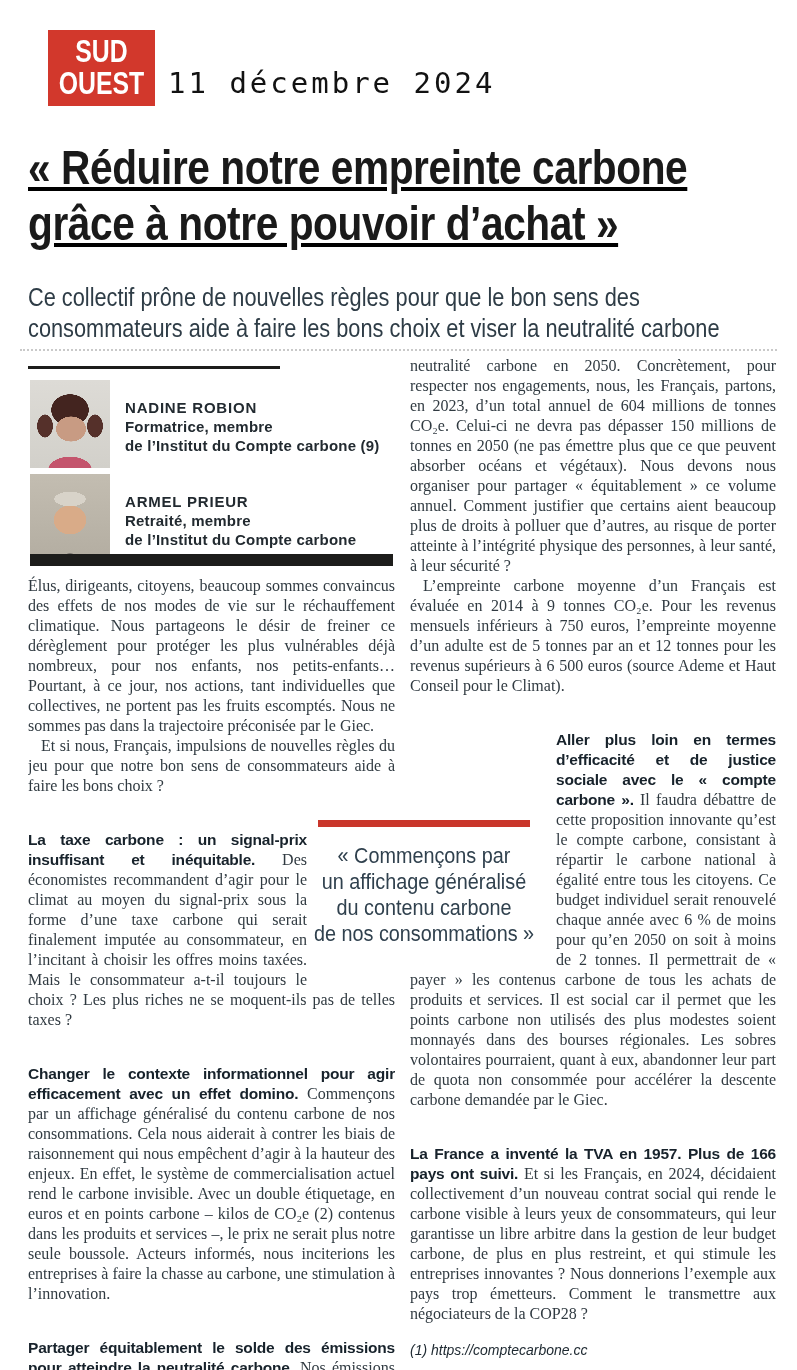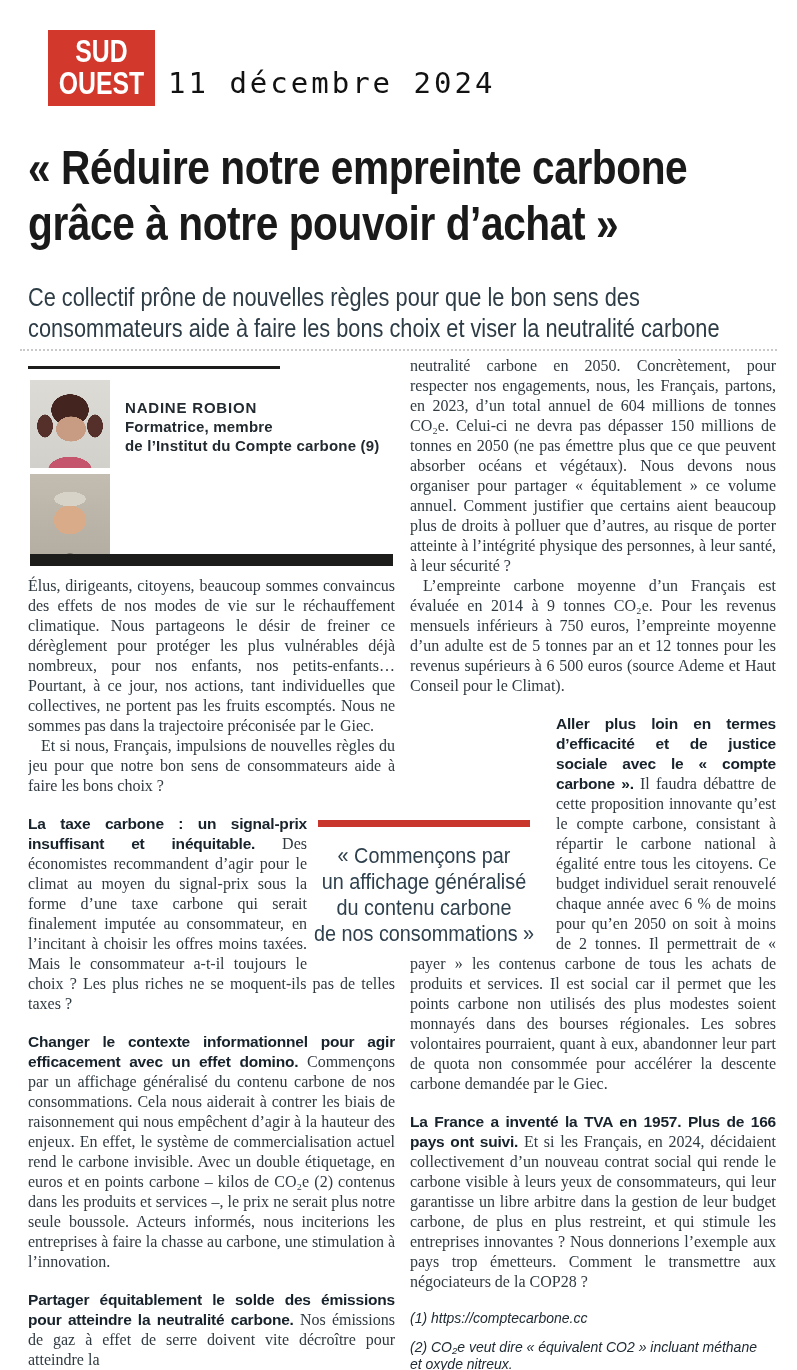--- a/index.html
+++ b/index.html
@@ -18,21 +18,21 @@
     text-align:center; transform:scaleX(0.80); letter-spacing:0px; white-space:nowrap;
   }
   .logo-inner span { display:block; }
   .date {
     position:absolute; left:168px; top:66px;
     font-family:"DejaVu Sans Mono", monospace; font-size:29px; letter-spacing:3px;
     color:#121212; white-space:nowrap;
   }
 
   
-  .headline { position:absolute; left:28px; top:140px; width:760px; margin:0; }
+  .headline { position:absolute; left:28px; top:140px; width:760px; margin:0;text-decoration:underline; }
   .headline-inner {
     width:118%; transform:scaleX(0.847); transform-origin:0 0;
     font-size:48px; line-height:56px; font-weight:900; letter-spacing:-0.5px;
     color:#1a1a1a;
   }
   .standfirst { position:absolute; left:28px; top:282px; width:752px; }
   .standfirst-inner {
     width:115%; transform:scaleX(0.87); transform-origin:0 0;
     font-size:25px; line-height:31px; font-weight:400; color:#2e3c46;
   }
@@ -74,21 +74,21 @@
   
   .col {
     position:absolute; font-family:"Liberation Serif", serif;
     font-size:16px; line-height:20px; color:#303a41;
     text-align:justify; hyphens:auto; -webkit-hyphens:auto;
   }
   .col-left  { left:28px;  top:576px; width:367px; height:794px; overflow:hidden; }
   .col-right { left:410px; top:356px; width:366px; height:1014px; overflow:hidden; }
   .para { margin:0; }
   .indent { text-indent:13px; }
-  .lead-para { margin-top:18px; }
+  .lead-para { margin-top:34px; }
   .lead {
     font-family:"Liberation Sans", sans-serif; font-weight:700;
     font-size:15.5px; color:#17222b; letter-spacing:-0.2px;
   }
   .spacer-r { float:right; width:88px;  height:150px; }
   .spacer-l { float:left;  width:146px; height:180px; margin-top:60px; }
 
   
   .pullquote { position:absolute; left:300px; top:820px; width:248px; text-align:center; }
   .pq-bar { width:212px; height:7px; background:#c9362b; margin:0 auto 16px auto; }
@@ -129,20 +129,25 @@
     <div class="author-row">
       <div class="photo photo-nadine"></div>
       <div class="author-text">
         <span class="author-name">NADINE ROBION</span>
         <span class="author-role">Formatrice, membre</span>
         <span class="author-role">de l’Institut du Compte carbone (9)</span>
       </div>
     </div>
     <div class="author-row">
       <div class="photo photo-armel"></div>
+      <div class="author-text">
+        <span class="author-name">ARMEL PRIEUR</span>
+        <span class="author-role">Retraité, membre</span>
+        <span class="author-role">de l’Institut du Compte carbone</span>
+      </div>
     </div>
   </div>
   <div class="author-bar-bottom"></div>
 
   <div class="col col-left">
     <p class="para"><span>Élus, dirigeants, citoyens, beaucoup sommes convaincus des effets de nos modes de vie sur le réchauffement climatique. Nous partageons le désir de freiner ce dérèglement pour protéger les plus vulnérables déjà nombreux, pour nos enfants, nos petits-enfants… Pourtant, à ce jour, nos actions, tant individuelles que collectives, ne portent pas les fruits escomptés. Nous ne sommes pas dans la trajectoire préconisée par le Giec.</span></p>
     <p class="para indent"><span>Et si nous, Français, impulsions de nouvelles règles du jeu pour que notre bon sens de consommateurs aide à faire les bons choix ?</span></p>
     <p class="para lead-para"><span class="spacer-r"></span><span class="lead">La taxe carbone : un signal-prix insuffisant et inéquitable.</span> <span>Des économistes recommandent d’agir pour le climat au moyen du signal-prix sous la forme d’une taxe carbone qui serait finalement imputée au consommateur, en l’incitant à choisir les offres moins taxées. Mais le consommateur a-t-il toujours le choix ? Les plus riches ne se moquent-ils pas de telles taxes ?</span></p>
     <p class="para lead-para"><span class="lead">Changer le contexte informationnel pour agir efficacement avec un effet domino.</span> <span>Commençons par un affichage généralisé du contenu carbone de nos consommations. Cela nous aiderait à contrer les biais de raisonnement qui nous empêchent d’agir à la hauteur des enjeux. En effet, le système de commercialisation actuel rend le carbone invisible. Avec un double étiquetage, en euros et en points carbone – kilos de CO₂e (2) contenus dans les produits et services –, le prix ne serait plus notre seule boussole. Acteurs informés, nous inciterions les entreprises à faire la chasse au carbone, une stimulation à l’innovation.</span></p>
     <p class="para lead-para"><span class="lead">Partager équitablement le solde des émissions pour atteindre la neutralité carbone.</span> <span>Nos émissions de gaz à effet de serre doivent vite décroître pour atteindre la</span></p>

